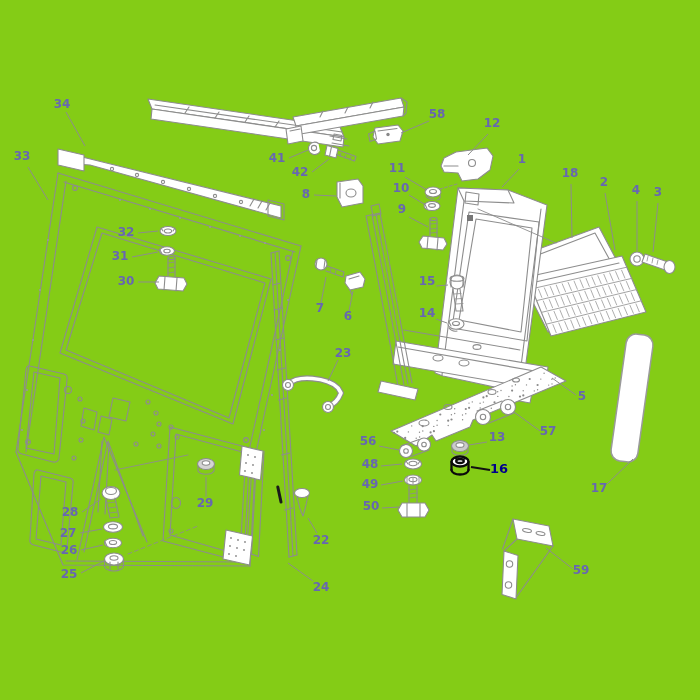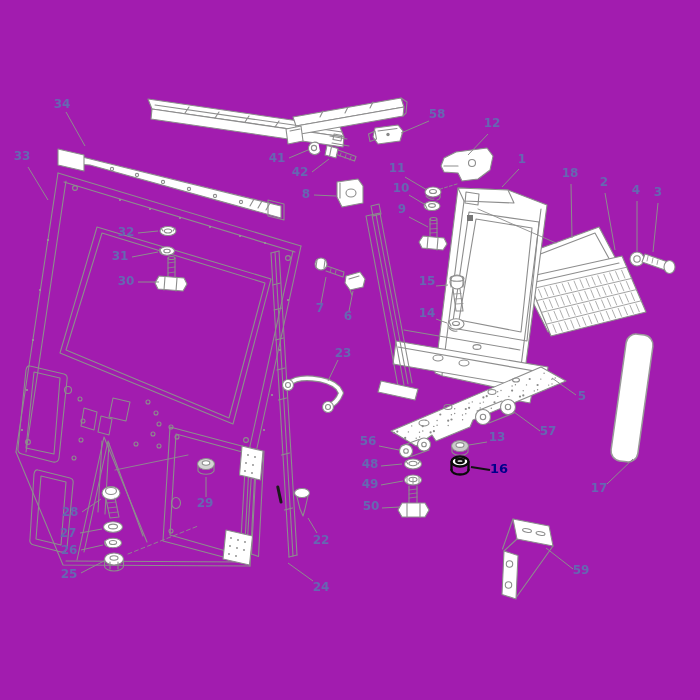--- a/index.html
+++ b/index.html
@@ -1,16 +1,16 @@
 <!DOCTYPE html>
 <html><head>
 <meta charset="utf-8">
 <style>
   html,body{margin:0;padding:0;background:#ffffff;}
-  .stage{position:relative;width:700px;height:700px;background:#a21caf;overflow:hidden;
+  .stage{position:relative;width:700px;height:700px;background:#84cc16;overflow:hidden;
          font-family:"DejaVu Sans", sans-serif;}
   svg text{font-family:"DejaVu Sans", sans-serif;}
 </style>
 </head>
 <body>
 
 <div class="stage">
 <svg id="art" viewBox="0 0 700 700" width="700" height="700">
 
   <g id="linework" stroke="#8d8d8d" fill="none" stroke-width="1.1" stroke-linejoin="round" stroke-linecap="round">

